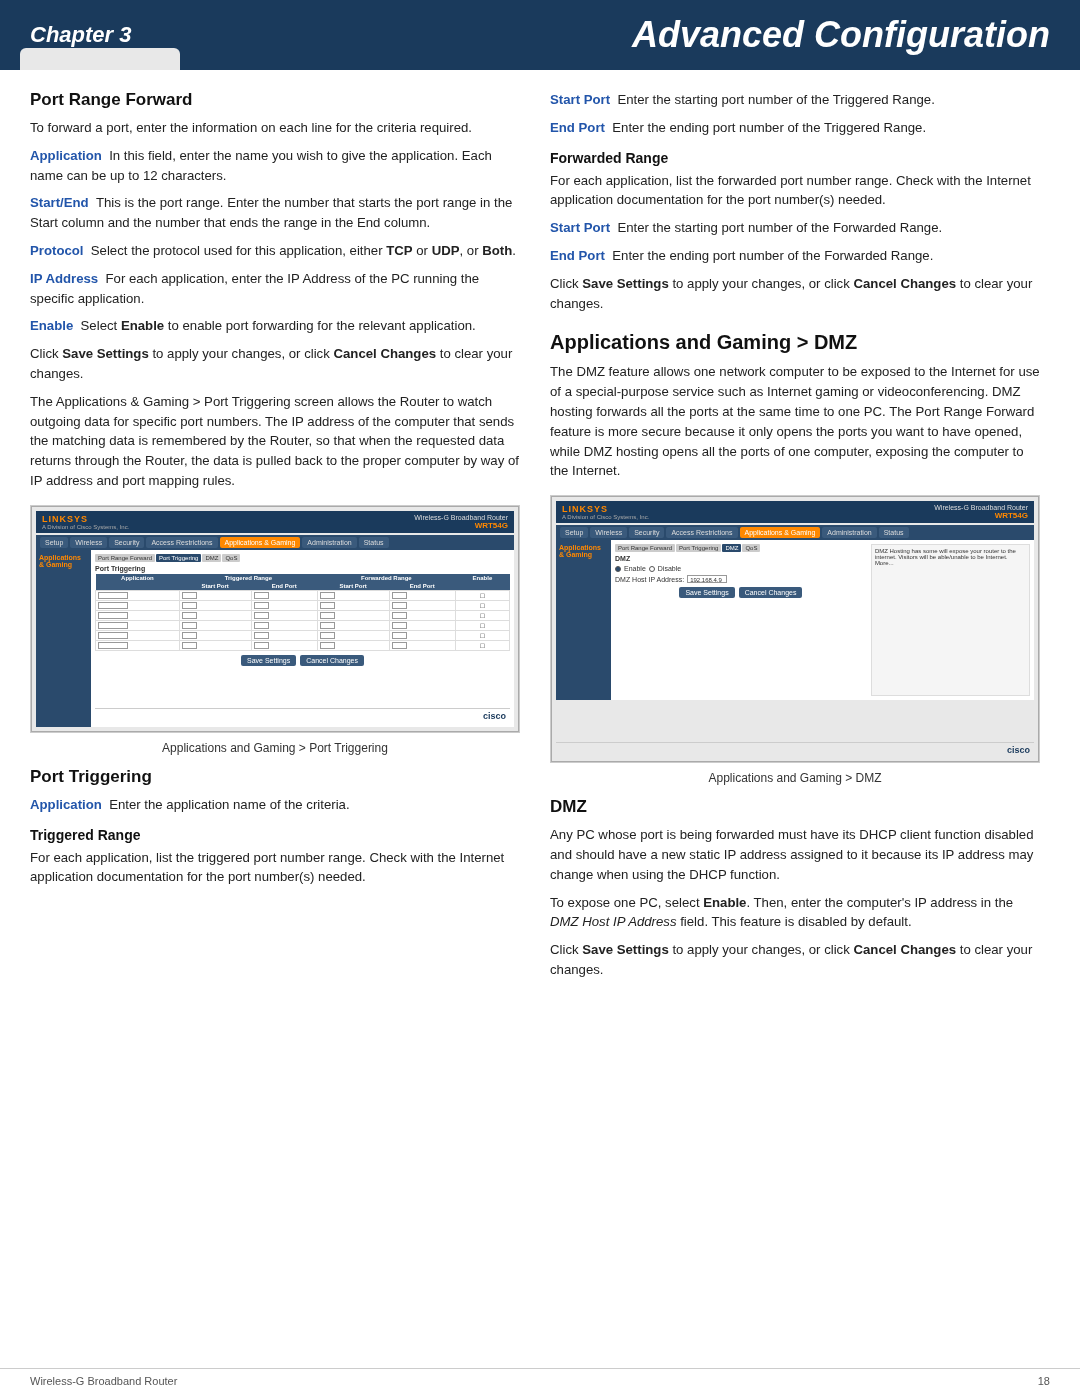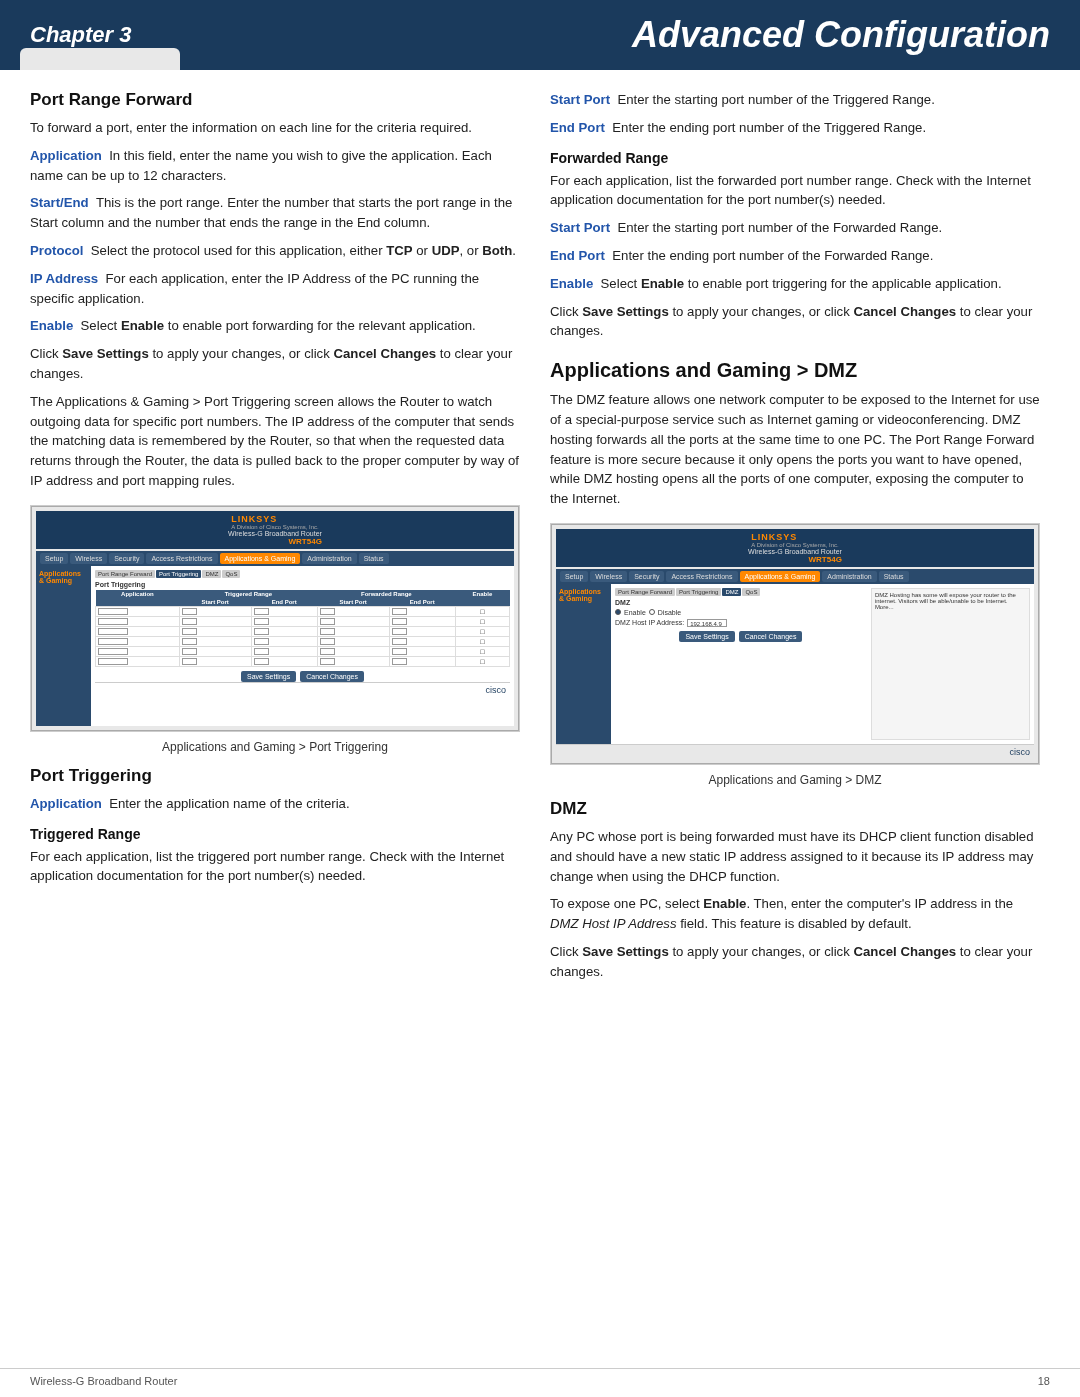--- a/index.html
+++ b/index.html
@@ -117,21 +117,20 @@
       color: #333;
     }
     .router-header {
       background: #1a3a5c;
       color: #fff;
       display: flex;
       justify-content: space-between;
       align-items: center;
       padding: 3px 6px;
       margin-bottom: 2px;
-      flex-direction: column;
     }
     .router-logo {
       font-size: 9px;
       font-weight: bold;
       color: #f80;
       letter-spacing: 1px;
     }
     .router-nav {
       display: flex;
       gap: 2px;
@@ -211,23 +210,24 @@
       background: #3a5a7c;
       color: #fff;
       padding: 2px 6px;
       font-size: 7px;
       border-radius: 2px;
     }
     .cisco-logo {
       text-align: right;
       color: #1a3a5c;
       font-size: 9px;
-      font-weight: normal;
+      font-weight: bold;
       padding: 2px 4px;
       border-top: 1px solid #ccc;
+      margin-top: 42px;
     }
     .dmz-radio-row {
       display: flex;
       align-items: center;
       gap: 3px;
       margin-bottom: 3px;
     }
     .radio-mock {
       width: 6px;
       height: 6px;
@@ -487,24 +487,20 @@
     <h3 class="sub2">Forwarded Range</h3>
     <p>For each application, list the forwarded port number range. Check with the Internet application documentation for the port number(s) needed.</p>
 
     <p>
       <span class="highlight">Start Port</span>
       &nbsp;<span>Enter the starting port number of the Forwarded Range.</span>
     </p>
     <p>
       <span class="highlight">End Port</span>
       &nbsp;<span>Enter the ending port number of the Forwarded Range.</span>
-    </p>
-    <p>
-      <span class="highlight">Enable</span>
-      &nbsp;<span>Select <span class="bold">Enable</span> to enable port triggering for the applicable application.</span>
     </p>
     <p>Click <span class="bold">Save Settings</span> to apply your changes, or click <span class="bold">Cancel Changes</span> to clear your changes.</p>
 
     <h3 class="subsection-title">Applications and Gaming &gt; DMZ</h3>
     <p>The DMZ feature allows one network computer to be exposed to the Internet for use of a special-purpose service such as Internet gaming or videoconferencing. DMZ hosting forwards all the ports at the same time to one PC. The Port Range Forward feature is more secure because it only opens the ports you want to have opened, while DMZ hosting opens all the ports of one computer, exposing the computer to the Internet.</p>
 
     <div class="screenshot-box">
       <div class="router-ui dmz-ui">
         <div class="router-header">
           <div>

